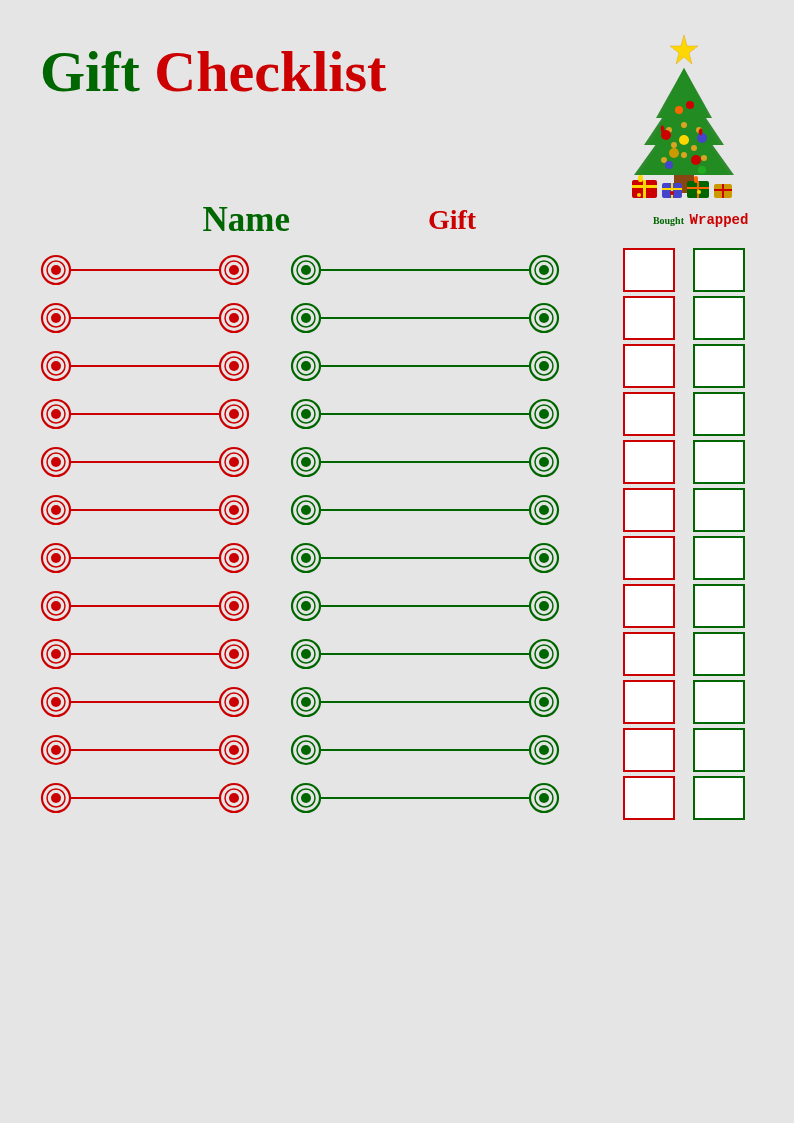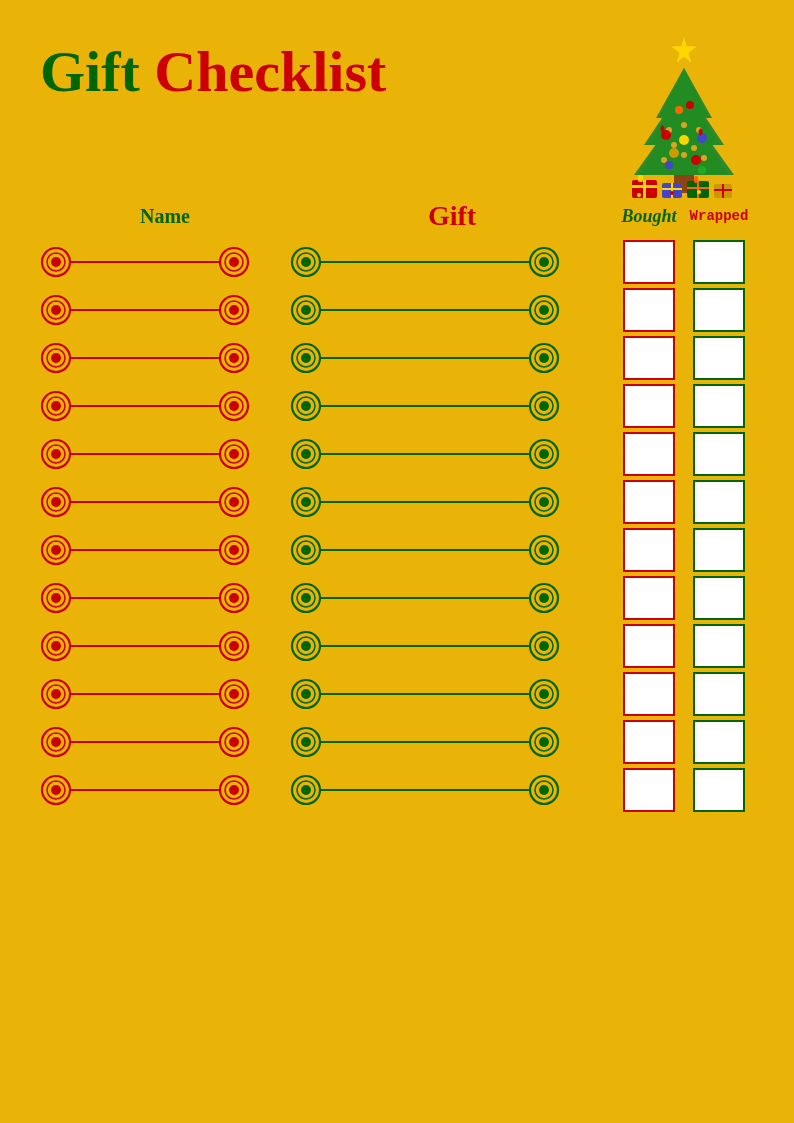--- a/index.html
+++ b/index.html
@@ -7,21 +7,21 @@
       width: 794px;
       min-height: 1123px;
       background: white;
       font-family: Georgia, serif;
       overflow-x: hidden;
     }
 
     .page {
       width: 794px;
       min-height: 1123px;
-      background: #eab308;
+      background: #e5e5e5;
       position: relative;
       padding: 30px 40px 20px 40px;
     }
 
     
     .header {
       display: flex;
       align-items: flex-start;
       justify-content: space-between;
       margin-bottom: 10px;
@@ -48,42 +48,41 @@
 
     
     .col-headers {
       display: flex;
       align-items: center;
       margin-bottom: 8px;
       padding-left: 0;
     }
     .col-name {
       width: 250px;
-      text-align: center;
-      font-size: 20px;
+      text-align: right;
+      font-size: 35px;
       color: #006600;
       font-family: 'Comic Sans MS', cursive, Georgia, serif;
       font-weight: bold;
     }
     .col-gift {
       flex: 1;
       text-align: center;
       font-size: 28px;
       color: #cc0000;
       font-family: 'Comic Sans MS', cursive, Georgia, serif;
       font-weight: bold;
     }
     .col-bought {
       width: 70px;
-      text-align: center;
-      font-size: 18px;
+      text-align: right;
+      font-size: 10px;
       color: #006600;
       font-family: 'Comic Sans MS', cursive, Georgia, serif;
       font-weight: bold;
-      font-style: italic;
     }
     .col-wrapped {
       width: 70px;
       text-align: center;
       font-size: 14px;
       color: #cc0000;
       font-family: Liberation Mono, monospace;
       font-weight: bold;
     }
 

